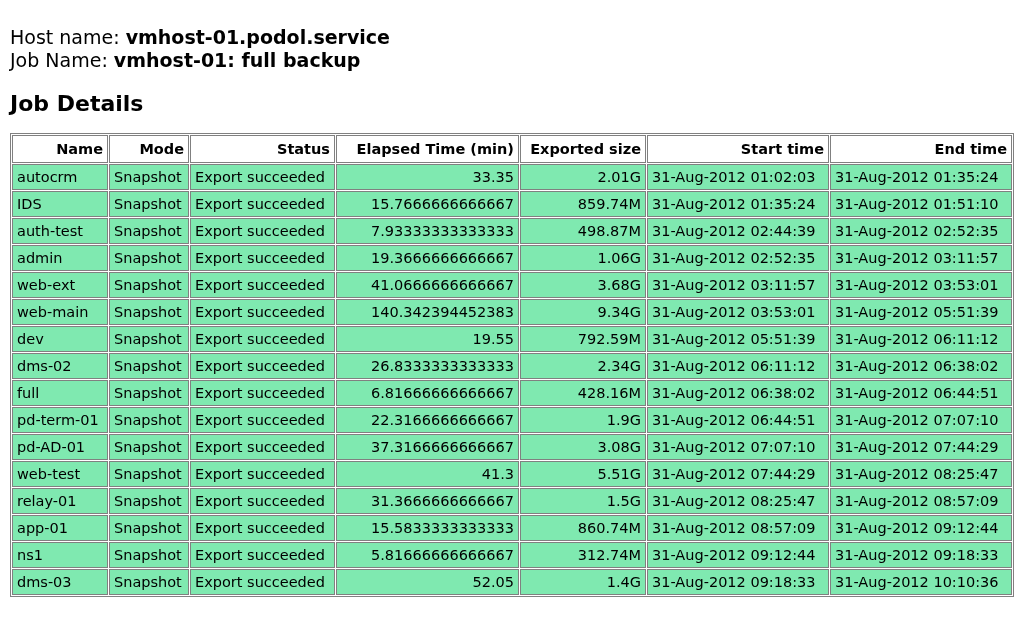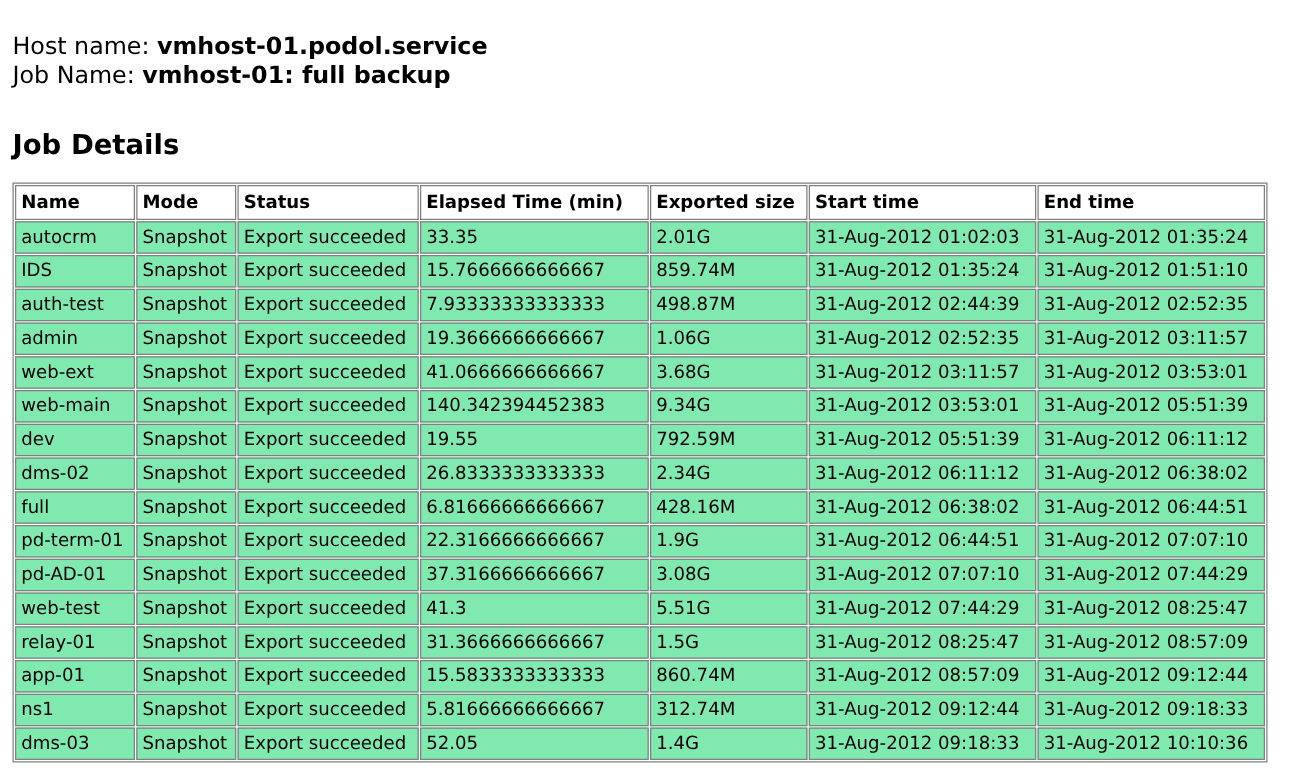--- a/index.html
+++ b/index.html
@@ -25,21 +25,21 @@
   }
   .meta-label {
     font-weight: normal;
   }
   .meta-value {
     font-weight: bold;
   }
   h2.section-title {
     font-size: 22px;
     font-weight: bold;
-    margin: 32px 0 16px 0;
+    margin: 19px 0 16px 0;
     line-height: 26px;
   }
   table.job-table {
     border-collapse: separate;
     border-spacing: 1px;
     border: 1px solid #808080;
     background: #ffffff;
     font-size: 14.5px;
     table-layout: fixed;
     width: 1004px;
@@ -48,29 +48,29 @@
   table.job-table td {
     border: 1px solid #808080;
     padding: 2px 4px;
     line-height: 20px;
     white-space: nowrap;
     overflow: hidden;
   }
   table.job-table th {
     background: #ffffff;
     font-weight: bold;
-    text-align: left;
+    text-align: right;
     height: 22px;
   }
   table.job-table td {
     background: #7fe9b0;
     height: 19px;
   }
   td.num {
-    text-align: left;
+    text-align: right;
   }
   td.txt {
     text-align: left;
   }
   
   col.c-name { width: 96px; }
   col.c-mode { width: 80px; }
   col.c-status { width: 145px; }
   col.c-elapsed { width: 183px; }
   col.c-size { width: 126px; }

